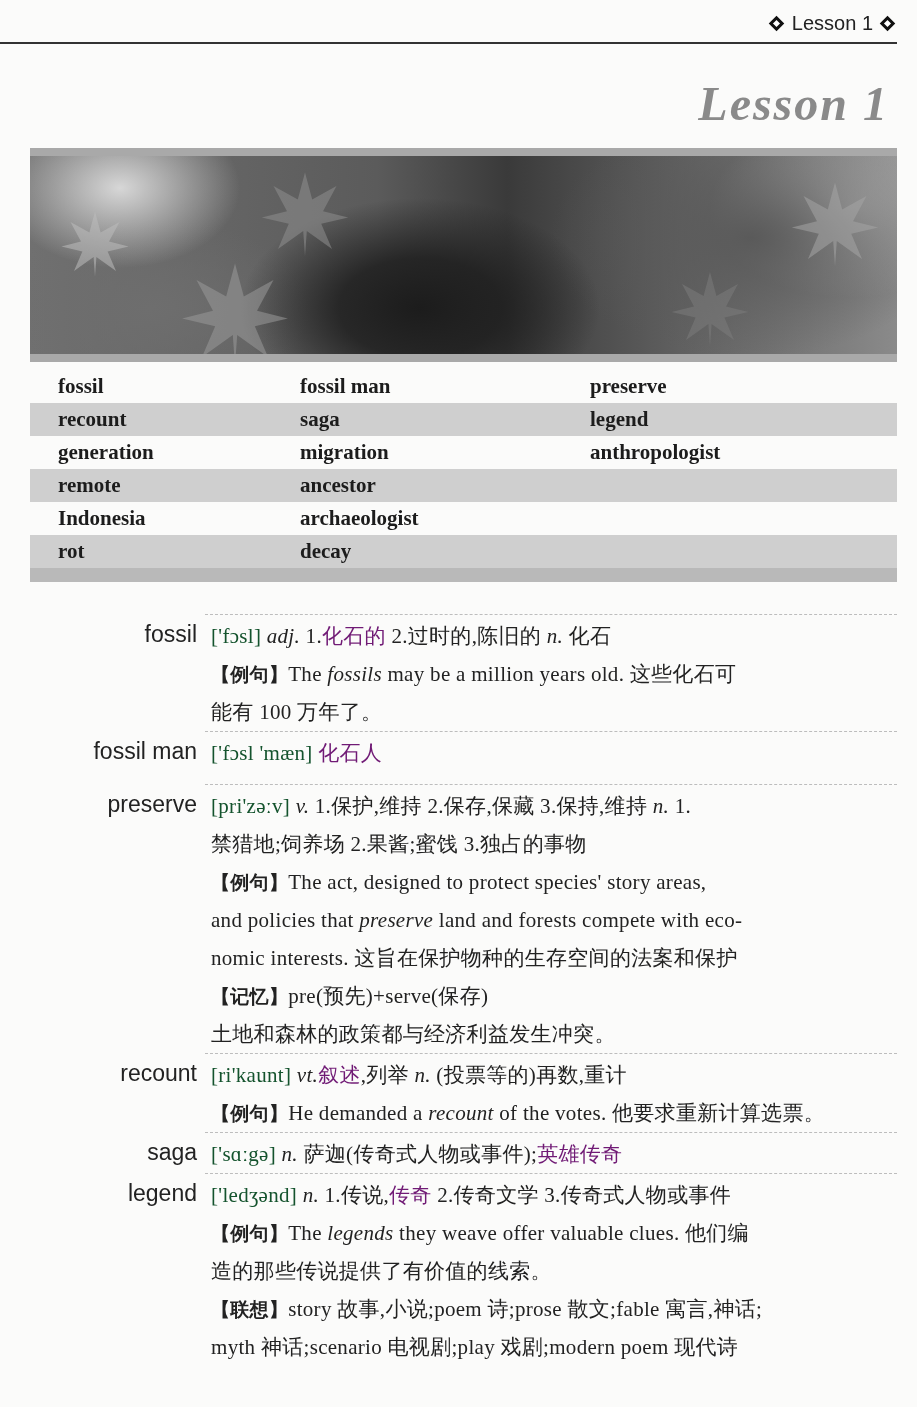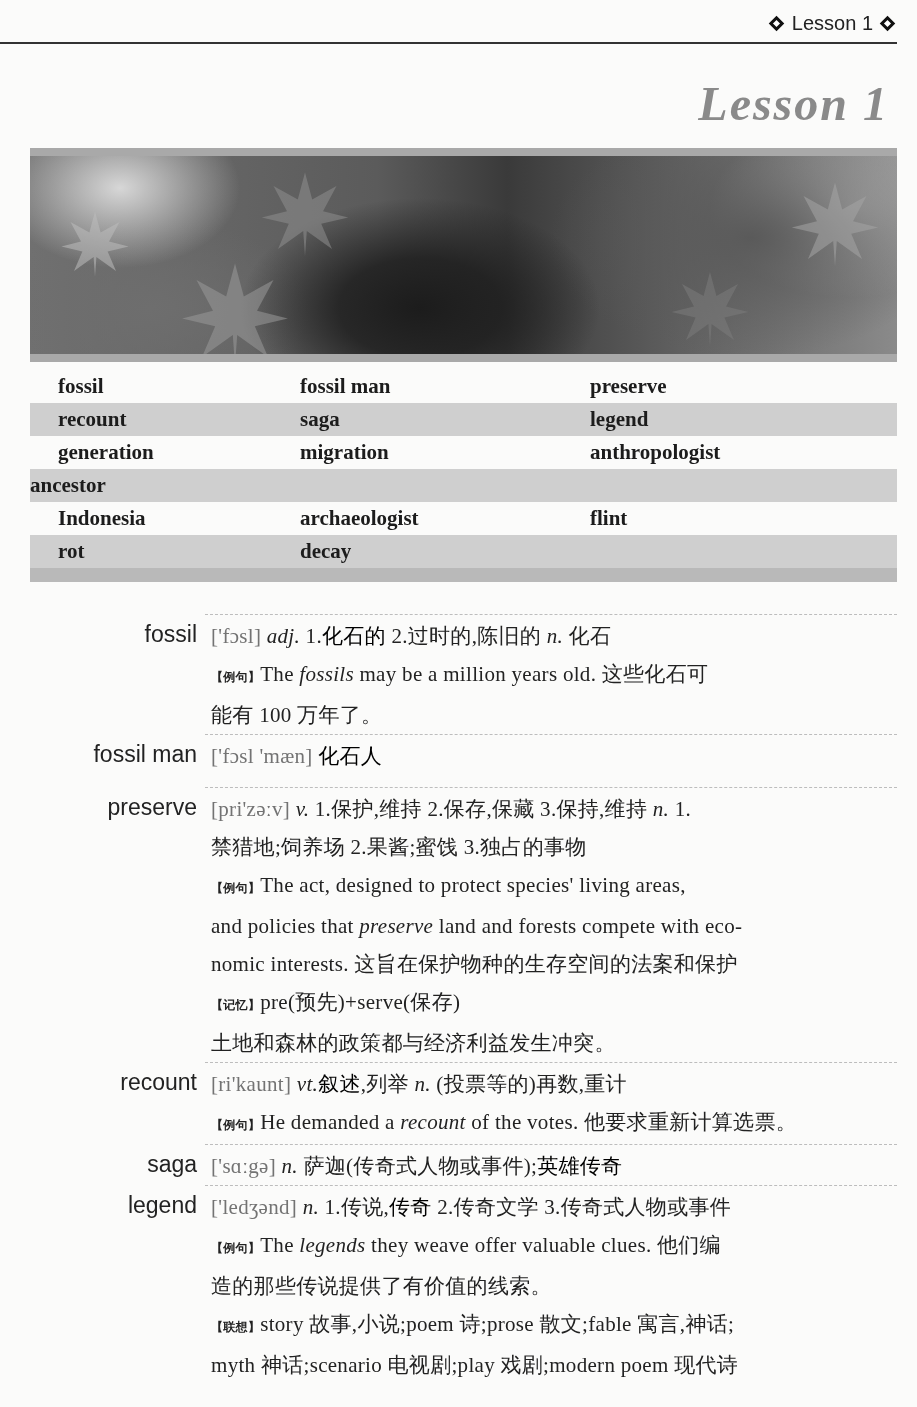--- a/index.html
+++ b/index.html
@@ -36,24 +36,24 @@
     .word-row .c2 { width: 290px; }
     .word-row .c3 { flex: 1; }
     .table-bottom { height: 14px; background: #b9b9b9; }
 
     .entries { position: absolute; left: 0; top: 614px; width: 917px; }
     .entry { position: relative; border-top: 1px dashed #bdbdbd; margin-left: 205px; width: 692px; }
     .entry .hw { position: absolute; right: 700px; width: 200px; text-align: right; top: 6px;
       font-family: "Liberation Sans", "DejaVu Sans", sans-serif; font-size: 23px; color: #222; white-space: nowrap; }
     .entry .line { font-size: 21px; line-height: 38px; padding-left: 6px; white-space: nowrap; letter-spacing: 0.3px; }
     .entry .first { padding-top: 2px; }
-    .ph { color: #737373; }
+    .ph { color: #14532d; }
     .pos { font-style: italic; }
-    .grey { color: #000000; }
-    .tag { font-family: "DejaVu Sans", sans-serif; font-weight: bold; font-size: 12px; }
+    .grey { color: #701a75; }
+    .tag { font-family: "DejaVu Sans", sans-serif; font-weight: bold; font-size: 19px; }
     .it { font-style: italic; margin-top: 12px; }
   </style>
 </head>
 <body>
 
 <div class="running-head">
   <span class="diamond"></span>
   <span>Lesson 1</span>
   <span class="diamond"></span>
 </div>
@@ -91,26 +91,26 @@
     <span class="c1">recount</span>
     <span class="c2">saga</span>
     <span class="c3">legend</span>
   </div>
   <div class="word-row">
     <span class="c1">generation</span>
     <span class="c2">migration</span>
     <span class="c3">anthropologist</span>
   </div>
   <div class="word-row shaded">
+    <span class="c1">remote</span>
     <span class="c2">ancestor</span>
   </div>
   <div class="word-row">
     <span class="c1">Indonesia</span>
     <span class="c2">archaeologist</span>
-    <span class="c3">flint</span>
   </div>
   <div class="word-row shaded">
     <span class="c1">rot</span>
     <span class="c2">decay</span>
     <span class="c3"></span>
   </div>
   <div class="table-bottom"></div>
 </div>
 
 <div class="entries">
@@ -139,21 +139,21 @@
   <div class="entry" style="margin-top:12px">
     <span class="hw">preserve</span>
     <div class="line first">
       <span class="ph">[pri'zəːv]</span>
       <span class="pos">v.</span><span> 1.保护,维持 2.保存,保藏 3.保持,维持 </span><span class="pos">n.</span><span> 1.</span>
     </div>
     <div class="line">
       <span>禁猎地;饲养场 2.果酱;蜜饯 3.独占的事物</span>
     </div>
     <div class="line">
-      <span class="tag">【例句】</span><span>The act, designed to protect species' living areas,</span>
+      <span class="tag">【例句】</span><span>The act, designed to protect species' story areas,</span>
     </div>
     <div class="line">
       <span>and policies that </span><span class="it">preserve</span><span> land and forests compete with eco-</span>
     </div>
     <div class="line">
       <span>nomic interests. 这旨在保护物种的生存空间的法案和保护</span>
     </div>
     <div class="line">
       <span class="tag">【记忆】</span><span>pre(预先)+serve(保存)</span>
     </div>

